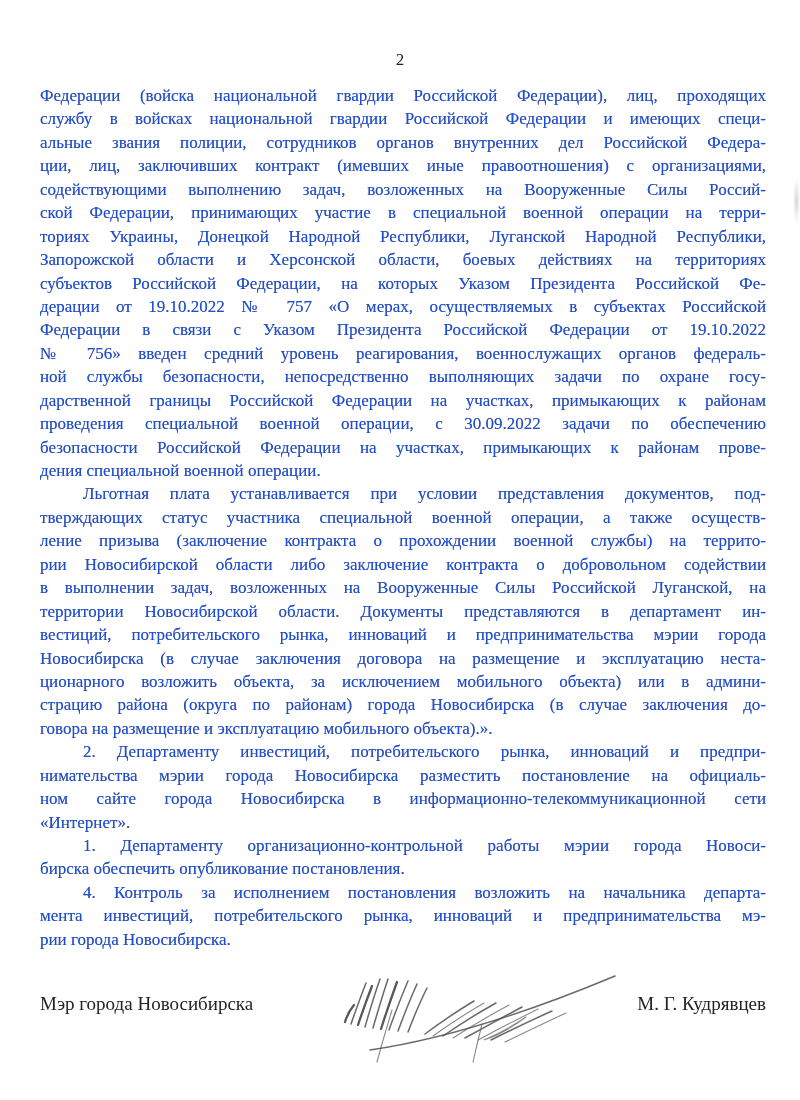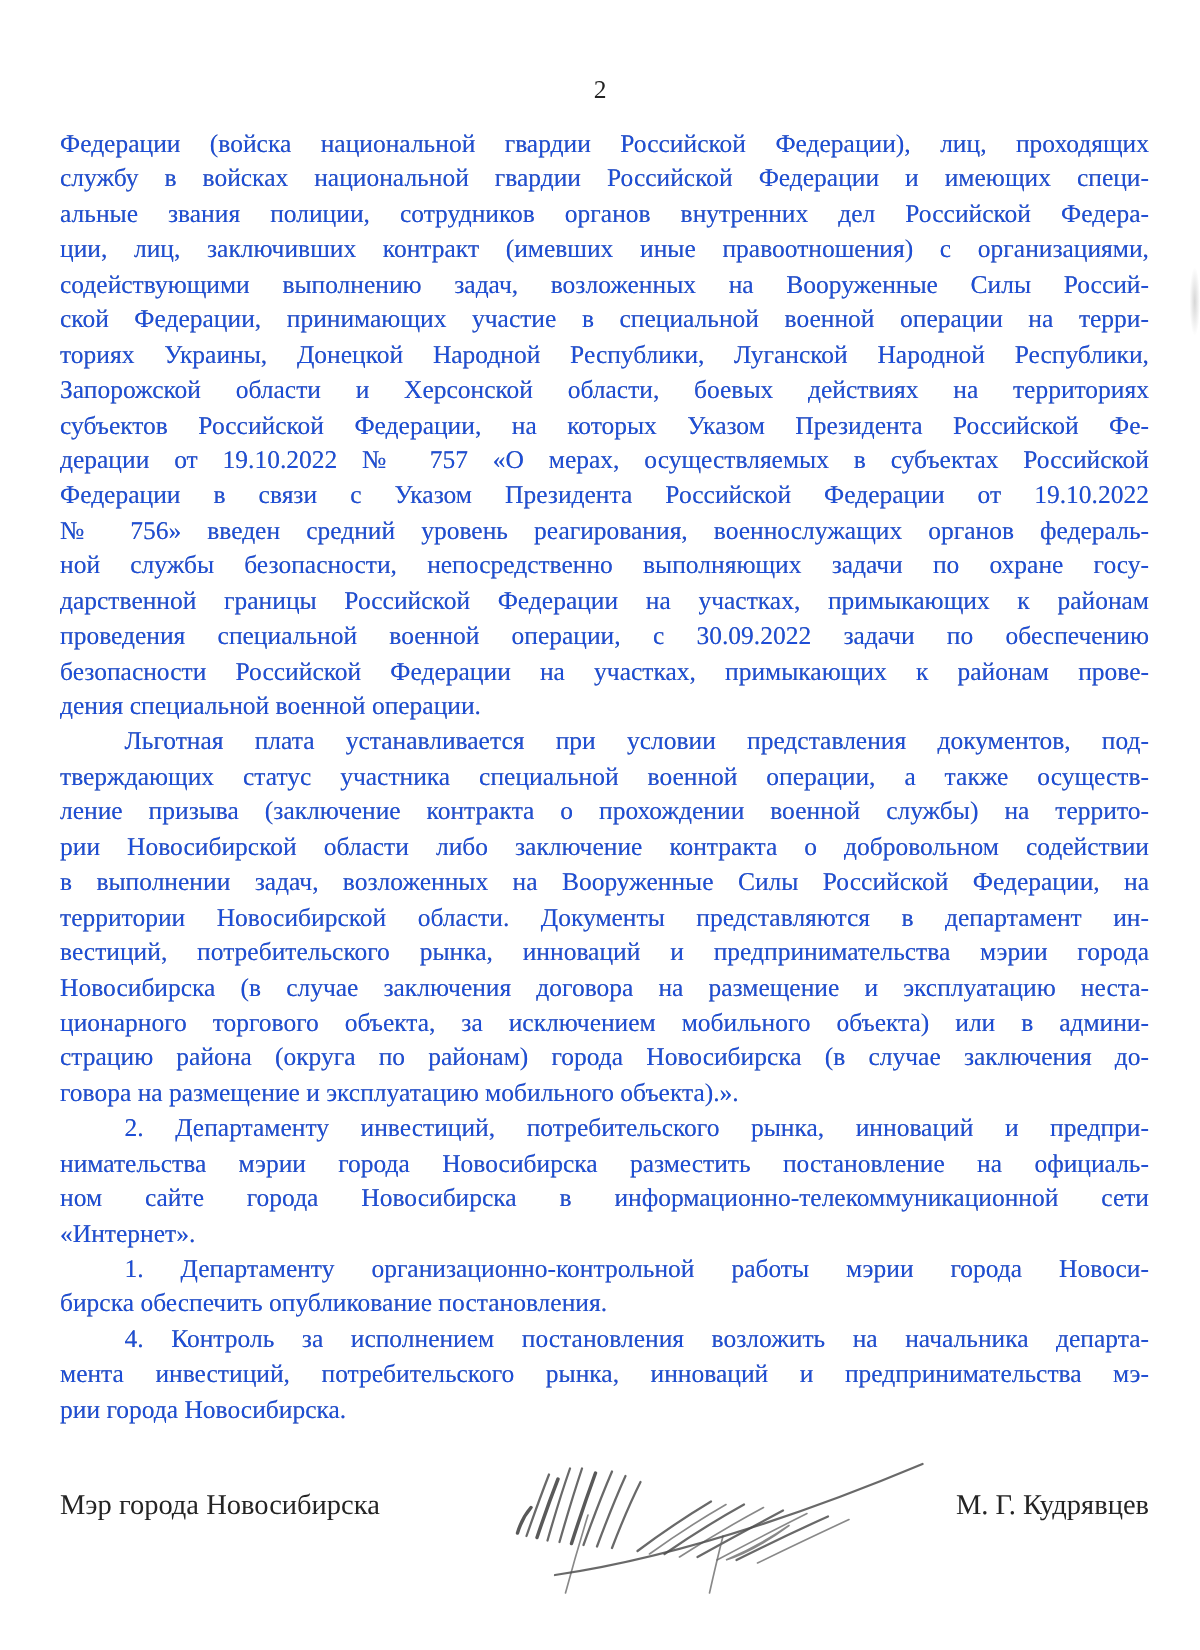--- a/index.html
+++ b/index.html
@@ -68,25 +68,25 @@
       <div class="ln">№ 756» введен средний уровень реагирования, военнослужащих органов федераль-</div>
       <div class="ln">ной службы безопасности, непосредственно выполняющих задачи по охране госу-</div>
       <div class="ln">дарственной границы Российской Федерации на участках, примыкающих к районам</div>
       <div class="ln">проведения специальной военной операции, с 30.09.2022 задачи по обеспечению</div>
       <div class="ln">безопасности Российской Федерации на участках, примыкающих к районам прове-</div>
       <div class="ln end">дения специальной военной операции.</div>
       <div class="ln ind">Льготная плата устанавливается при условии представления документов, под-</div>
       <div class="ln">тверждающих статус участника специальной военной операции, а также осуществ-</div>
       <div class="ln">ление призыва (заключение контракта о прохождении военной службы) на террито-</div>
       <div class="ln">рии Новосибирской области либо заключение контракта о добровольном содействии</div>
-      <div class="ln">в выполнении задач, возложенных на Вооруженные Силы Российской Федерации, на</div>
+      <div class="ln">в выполнении задач, возложенных на Вооруженные Силы Российской Луганской, на</div>
       <div class="ln">территории Новосибирской области. Документы представляются в департамент ин-</div>
       <div class="ln">вестиций, потребительского рынка, инноваций и предпринимательства мэрии города</div>
       <div class="ln">Новосибирска (в случае заключения договора на размещение и эксплуатацию неста-</div>
-      <div class="ln">ционарного торгового объекта, за исключением мобильного объекта) или в админи-</div>
+      <div class="ln">ционарного возложить объекта, за исключением мобильного объекта) или в админи-</div>
       <div class="ln">страцию района (округа по районам) города Новосибирска (в случае заключения до-</div>
       <div class="ln end">говора на размещение и эксплуатацию мобильного объекта).».</div>
       <div class="ln ind">2. Департаменту инвестиций, потребительского рынка, инноваций и предпри-</div>
       <div class="ln">нимательства мэрии города Новосибирска разместить постановление на официаль-</div>
       <div class="ln">ном сайте города Новосибирска в информационно-телекоммуникационной сети</div>
       <div class="ln end">«Интернет».</div>
       <div class="ln ind">1. Департаменту организационно-контрольной работы мэрии города Новоси-</div>
       <div class="ln end">бирска обеспечить опубликование постановления.</div>
       <div class="ln ind">4. Контроль за исполнением постановления возложить на начальника департа-</div>
       <div class="ln">мента инвестиций, потребительского рынка, инноваций и предпринимательства мэ-</div>

